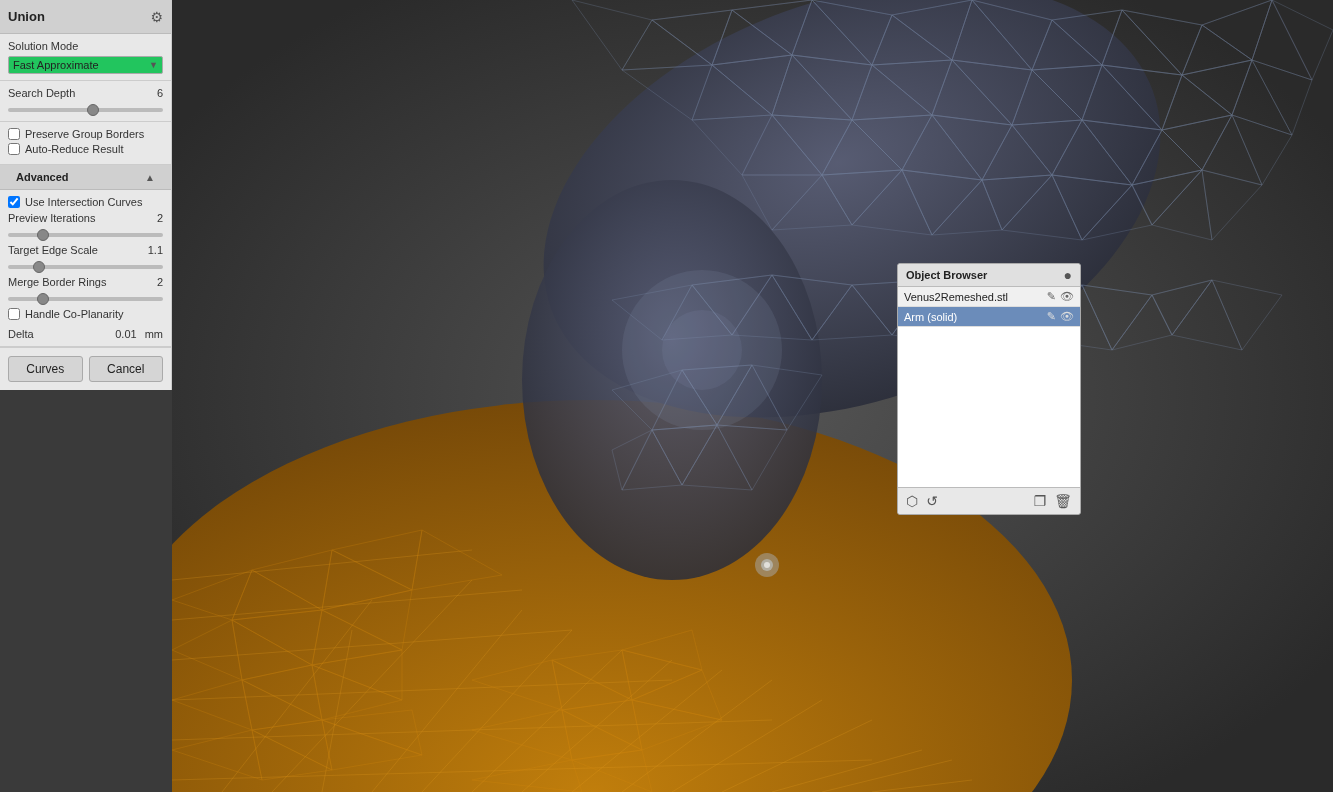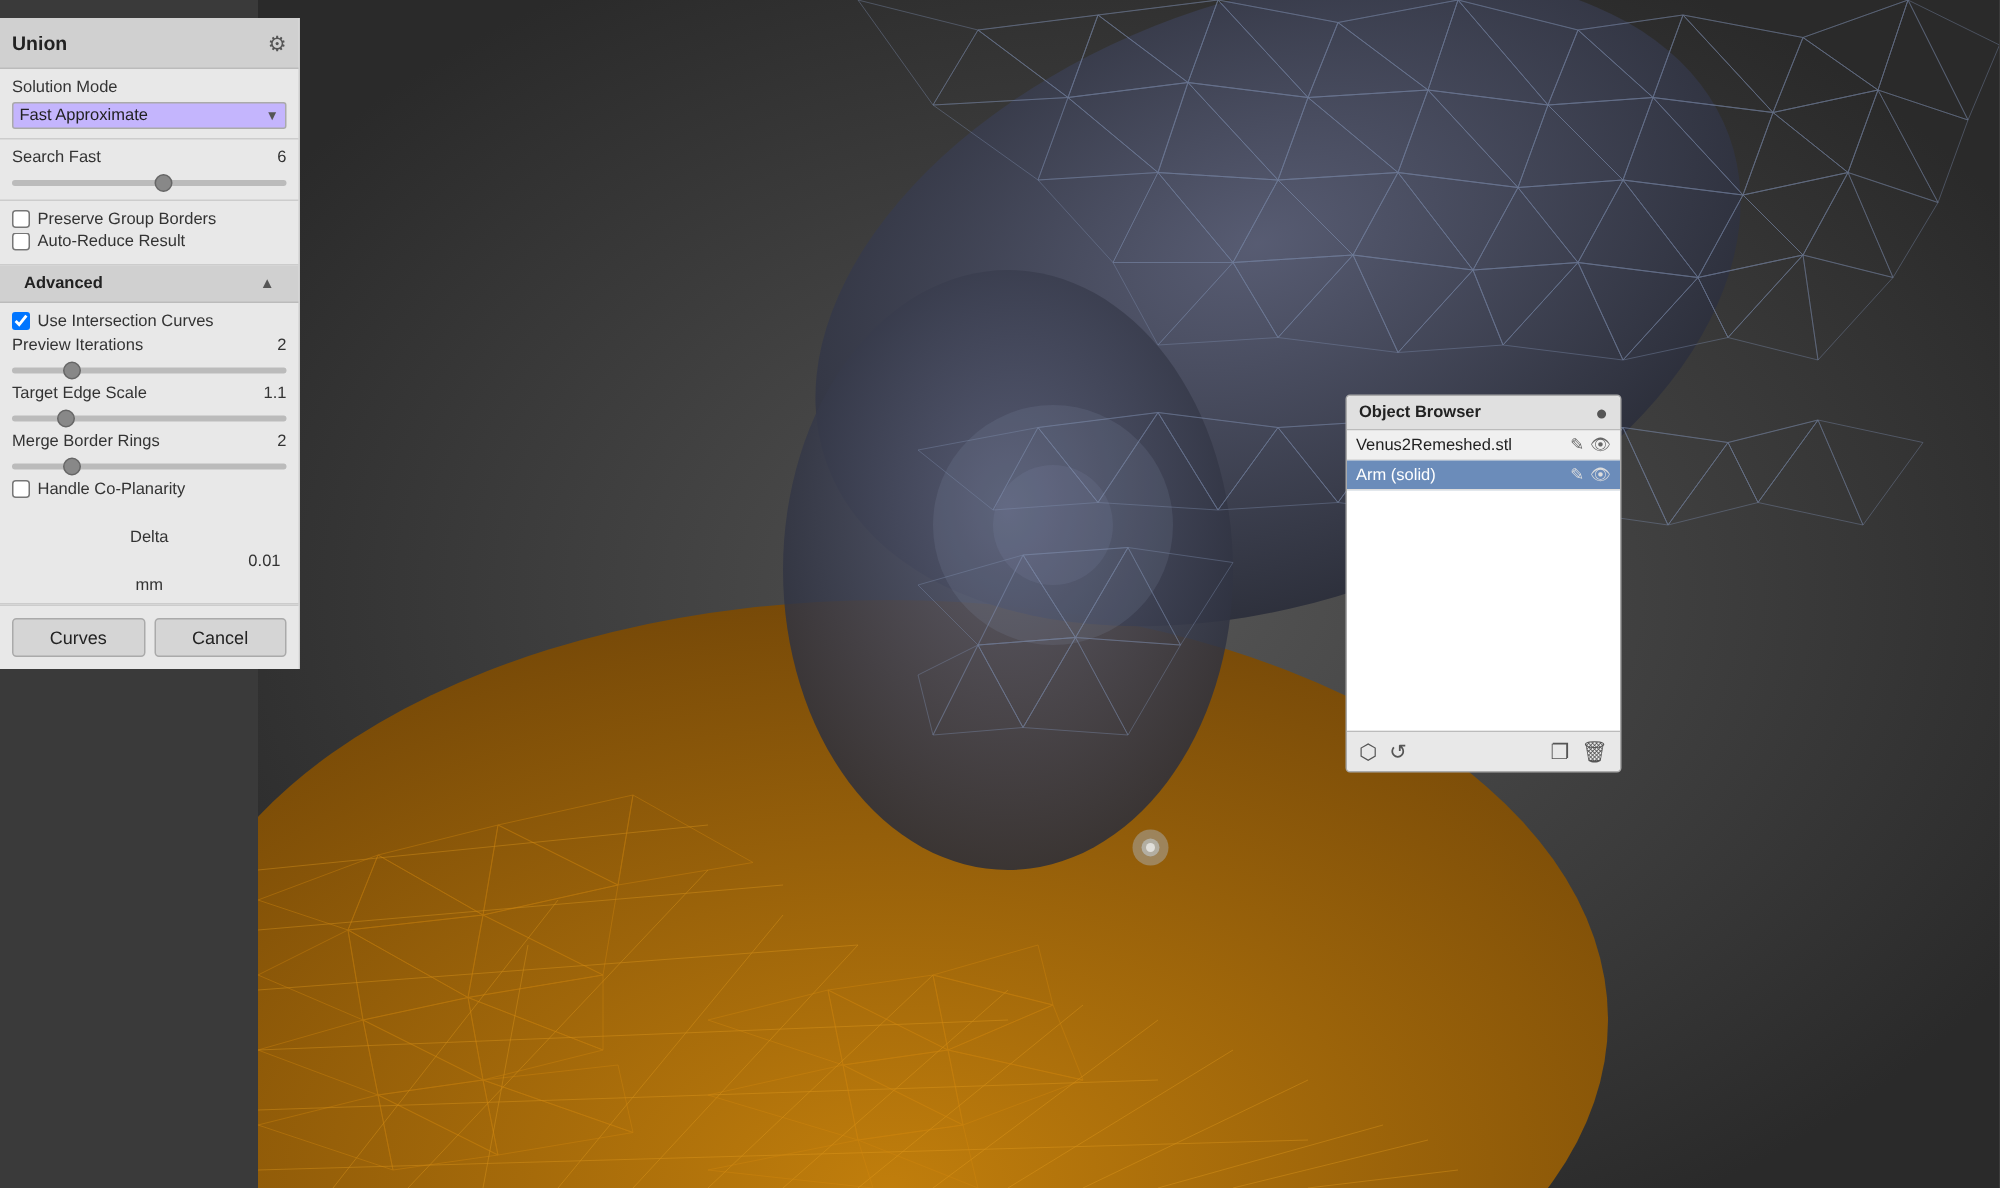--- a/index.html
+++ b/index.html
@@ -10,22 +10,22 @@
       background: #3a3a3a;
       font-family: Arial, sans-serif;
       font-size: 12px;
       color: #222;
       position: relative;
     }
 
     
     .left-panel {
       position: absolute;
-      top: 12px; left: 0;
-      width: 200px;
+      top: 0; left: 0;
+      width: 172px;
       background: #e8e8e8;
       border-right: 1px solid #ccc;
       display: flex;
       flex-direction: column;
       z-index: 10;
     }
 
     .panel-header {
       display: flex;
       align-items: center;
@@ -55,21 +55,21 @@
 
     .solution-mode-label {
       font-size: 11px;
       color: #333;
       margin-bottom: 4px;
     }
 
     .dropdown-container {
       display: flex;
       align-items: center;
-      background: #c4b5fd;
+      background: #22c55e;
       border: 1px solid #aaa;
       border-radius: 2px;
       padding: 2px 4px;
       cursor: pointer;
     }
 
     .dropdown-container select {
       border: none;
       background: transparent;
       font-size: 11px;
@@ -148,22 +148,21 @@
       padding: 6px 8px;
       border-bottom: 1px solid #ccc;
     }
 
     .delta-row {
       display: flex;
       align-items: center;
       gap: 4px;
       font-size: 11px;
       color: #333;
-      margin-top: 20px;
-      flex-direction: column;
+      margin-top: 8px;
     }
 
     .delta-value {
       font-size: 11px;
       color: #333;
     }
 
     .delta-unit {
       font-size: 11px;
       color: #333;
@@ -584,21 +583,21 @@
         <option>Fast Approximate</option>
         <option>Exact</option>
         <option>Approximate</option>
       </select>
       <span class="dropdown-arrow">▼</span>
     </div>
   </div>
 
   <div class="panel-section">
     <div class="param-row">
-      <span class="param-label">Search Fast</span>
+      <span class="param-label">Search Depth</span>
       <span class="param-value">6</span>
     </div>
     <input type="range" min="1" max="10" value="6" style="width: 100%;">
   </div>
 
   <div class="panel-section">
     <div class="checkbox-row">
       <input type="checkbox" style="">
       <span class="checkbox-label">Preserve Group Borders</span>
     </div>

